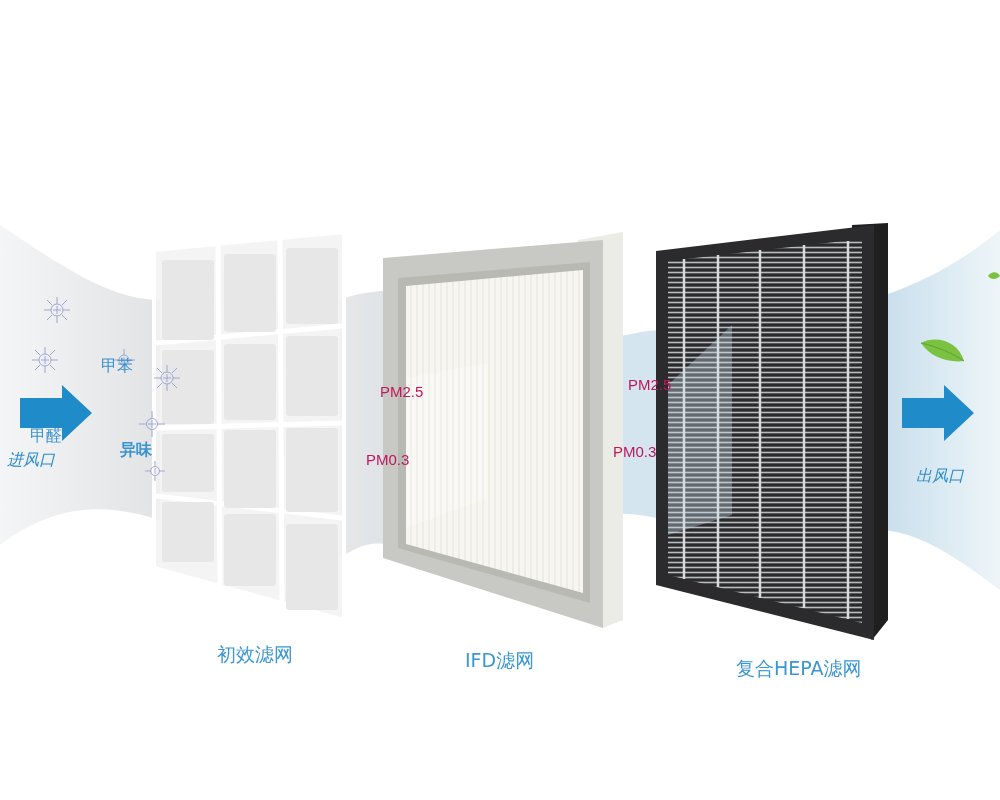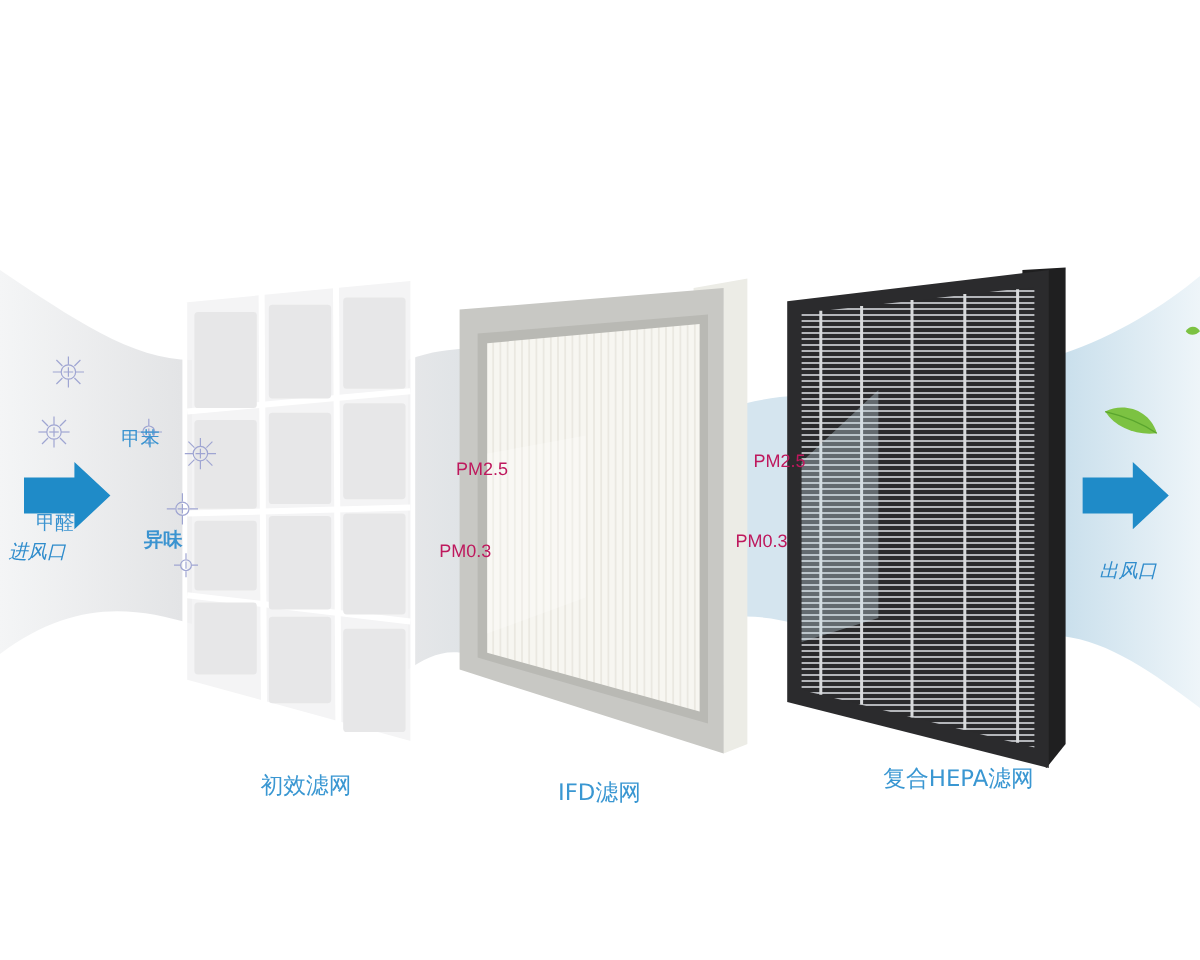--- a/index.html
+++ b/index.html
@@ -210,13 +210,13 @@
 <div class="lbl side" style="left:7px;top:450px;">进风口</div>
 <div class="lbl side" style="left:916px;top:466px;">出风口</div>
 
 <div class="lbl pm" style="left:380px;top:383px;">PM2.5</div>
 <div class="lbl pm" style="left:366px;top:451px;">PM0.3</div>
 <div class="lbl pm" style="left:628px;top:376px;">PM2.5</div>
 <div class="lbl pm" style="left:613px;top:443px;">PM0.3</div>
 
 <div class="lbl cap" style="left:181px;top:642px;">初效滤网</div>
 <div class="lbl cap" style="left:429px;top:648px;">IFD滤网</div>
-<div class="lbl cap" style="left:700px;top:636px;text-align:center;">复合HEPA滤网</div>
+<div class="lbl cap" style="left:700px;top:656px;text-align:center;">复合HEPA滤网</div>
 
 </body></html>

